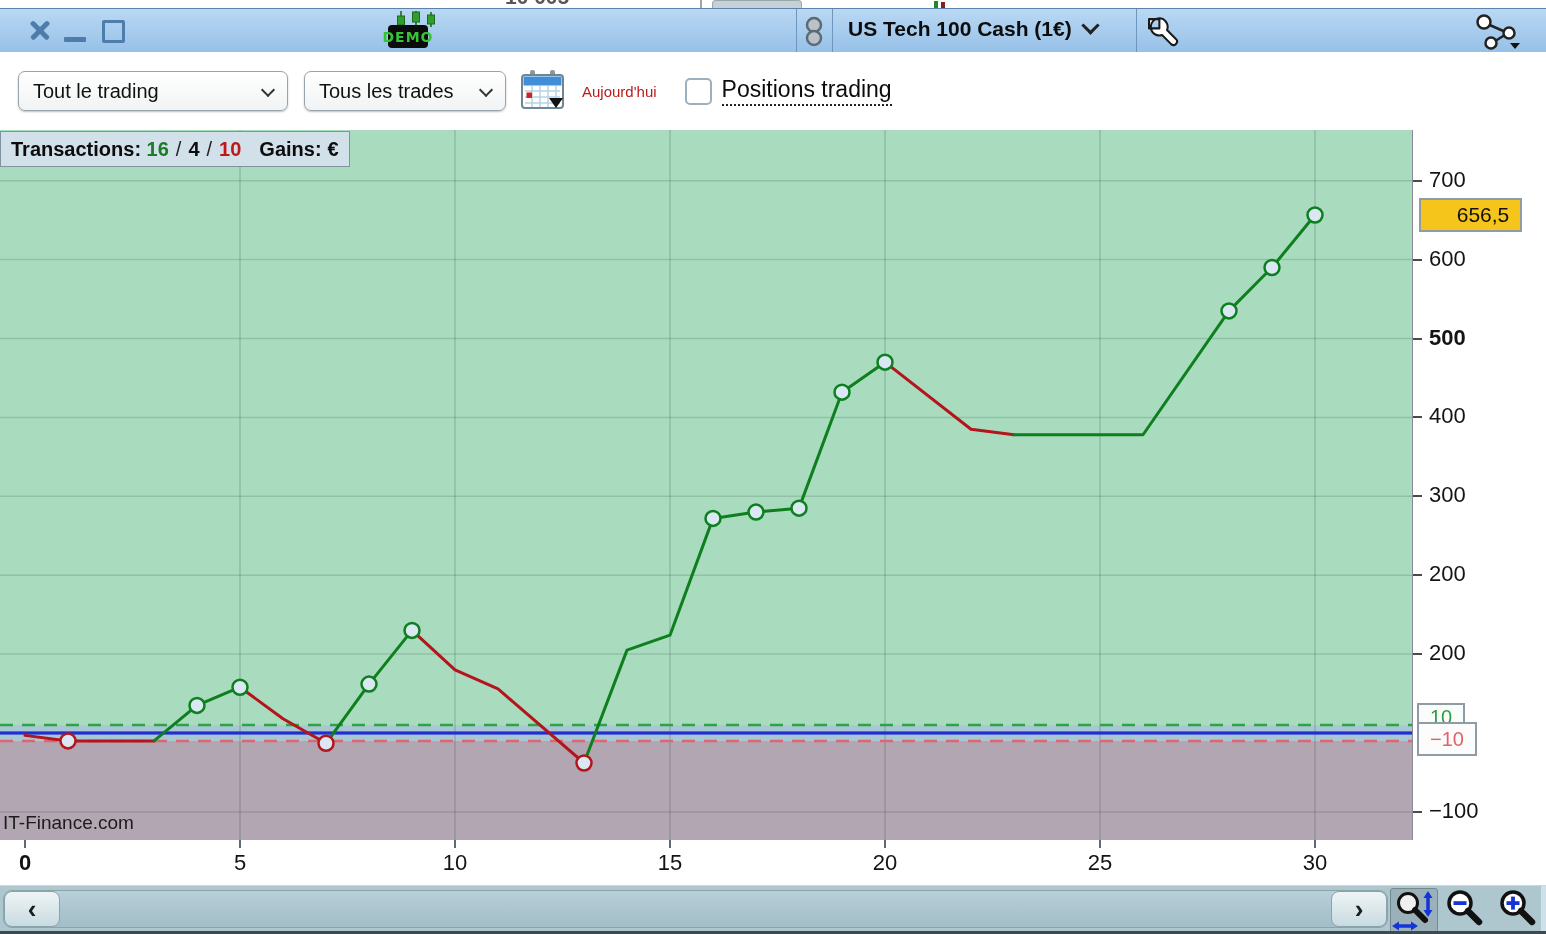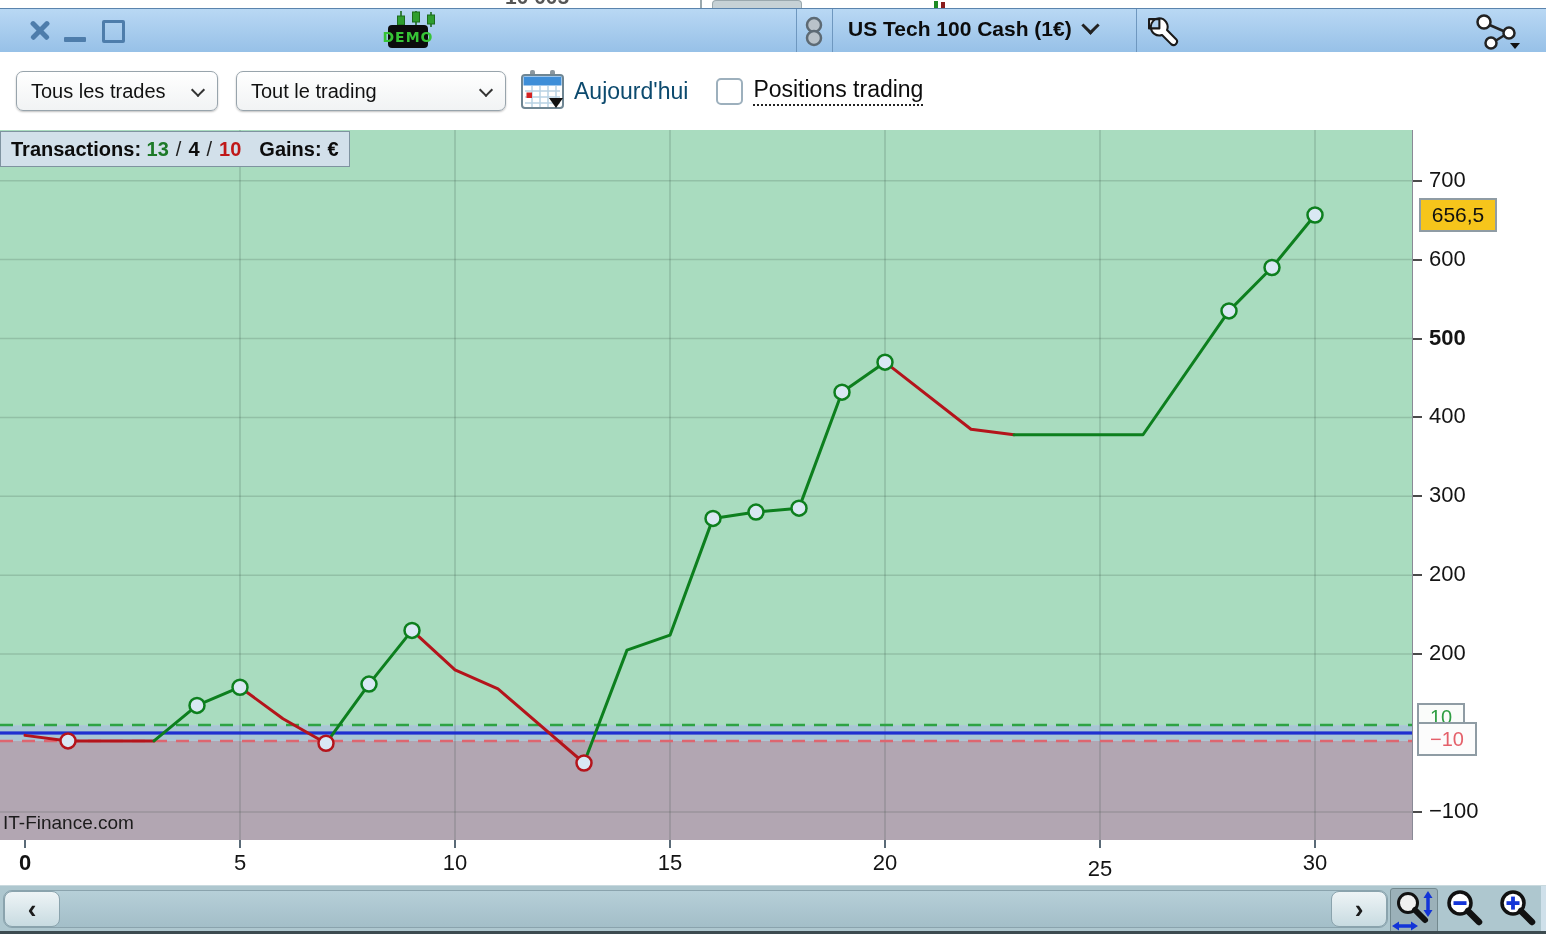--- a/index.html
+++ b/index.html
@@ -40,39 +40,39 @@
 
   
   .toolbar{left:0;top:52px;width:1546px;height:78px;background:#fff;display:flex;align-items:center;}
   .select{height:38px;border:1px solid #98a4ac;border-radius:7px;background:linear-gradient(#ffffff,#f1f3f4);
           box-shadow:0 1px 2px rgba(0,0,0,0.25);display:flex;align-items:center;justify-content:space-between;
           padding:0 14px;font-size:20px;color:#111;cursor:pointer;}
   .select .chev{width:8px;height:8px;border-width:2.5px;border-color:#333;margin:0 0 3px 10px;}
   .sel1{width:240px;margin-left:18px;}
   .sel2{width:172px;margin-left:16px;}
   .cal-btn{margin-left:14px;cursor:pointer;position:relative;width:46px;height:42px;}
-  .today{margin-left:8px;font-size:23px;color:#0c4a6e;}
+  .today{margin-left:16px;font-size:15px;color:#b91c1c;}
   .checkbox{width:23px;height:23px;border:2px solid #9db0bd;border-radius:5px;background:#fff;margin-left:28px;cursor:pointer;}
   .pos-label{margin-left:10px;font-size:23px;color:#0c0c0c;border-bottom:2px dotted #222;padding-bottom:1px;cursor:pointer;}
 
   
   .chart-wrap{left:0;top:130px;width:1546px;height:755px;background:#fff;}
   .plot{position:absolute;left:0;top:0;width:1412px;height:710px;background:#e5e5e5;}
   .tx-box{position:absolute;left:0;top:1px;height:34px;background:#d2e0ea;border:1px solid #7f93a0;
           display:flex;align-items:center;padding:0 10px;font-size:20px;font-weight:bold;color:#0c0c0c;z-index:5;}
   .tx-box .sp{font-weight:normal;color:#222;padding:0 7px;}
   .tx-wins{color:#1d7a28;} .tx-loss{color:#c01818;}
   .tx-gains{margin-left:18px;} .tx-cur{margin-left:6px;}
   .watermark{position:absolute;left:3px;top:682px;font-size:19px;color:#1c1c1c;z-index:4;}
   .y-axis{position:absolute;left:1412px;top:0;width:134px;height:710px;background:#fff;border-left:1px solid #8a8a96;}
   .ytick{position:absolute;left:0;width:9px;height:2px;background:#4a4a4a;}
   .ylabel{position:absolute;left:16px;font-size:22px;color:#141414;}
   .ylabel.bold{font-weight:bold;}
   .last-box{position:absolute;left:6px;width:74px;height:30px;background:#f6c51b;border:2px solid #8f9ca4;
-            display:flex;align-items:center;justify-content:center;font-size:21px;color:#111;}
+            display:flex;align-items:center;justify-content:center;font-size:21px;color:#111;padding-left:25px;}
   .stop-box{position:absolute;left:4px;border:2px solid #8f9ca4;display:flex;align-items:center;justify-content:center;
             font-size:20px;background:#fafcfa;}
   .stop-up{width:44px;height:24px;top:573px;color:#2f9e43;z-index:1;}
   .stop-dn{width:56px;height:30px;top:592px;color:#e4606a;z-index:2;background:#fcfcfc;}
   .x-axis{position:absolute;left:0;top:710px;width:1412px;height:45px;background:#fff;}
   .xtick{position:absolute;top:0;width:2px;height:8px;background:#5a6a77;}
   .xlabel{position:absolute;top:10px;width:44px;text-align:center;font-size:22px;color:#141414;}
   .xlabel.bold{font-weight:bold;}
 
   
@@ -147,26 +147,26 @@
       <line x1="13" y1="10" x2="36" y2="20" stroke="#222" stroke-width="2.5"></line>
       <line x1="20" y1="30" x2="36" y2="20" stroke="#222" stroke-width="2.5"></line>
       <circle cx="12" cy="9" r="6.5" fill="#fff" stroke="#222" stroke-width="2.5"></circle>
       <circle cx="37" cy="20" r="5.5" fill="#fff" stroke="#222" stroke-width="2.5"></circle>
       <circle cx="19" cy="30" r="5.5" fill="#fff" stroke="#222" stroke-width="2.5"></circle>
       <polygon points="38,30 48,30 43,36" fill="#111"></polygon>
     </svg>
   </div>
 
   <div class="abs toolbar">
+    <div class="select sel1">
+      <span>Tout le trading</span>
+        <span class="chev"></span>
+    </div>
     <div class="select sel2">
       <span>Tous les trades</span>
-        <span class="chev"></span>
-    </div>
-    <div class="select sel1">
-      <span>Tout le trading</span>
         <span class="chev"></span>
     </div>
     <div class="cal-btn">
       <svg width="46" height="42" viewBox="0 0 46 42">
         <rect x="10" y="0" width="5" height="10" rx="2" fill="#8b98a0"></rect>
         <rect x="30" y="0" width="5" height="10" rx="2" fill="#8b98a0"></rect>
         <rect x="2" y="5" width="41" height="33" rx="3" fill="#ffffff" stroke="#6f8693" stroke-width="2"></rect>
         <rect x="3.5" y="6.5" width="38" height="9" fill="#3e8ed8"></rect>
         <path d="M5 21 h35 M5 27 h35 M5 33 h35 M12 16 v21 M20 16 v21 M28 16 v21 M36 16 v21" stroke="#b8d2e4" stroke-width="1.5"></path>
         <rect x="6.5" y="22.5" width="5.5" height="5.5" fill="#d42222"></rect>
@@ -175,21 +175,21 @@
     </div>
     <div class="today">Aujourd'hui</div>
     <div class="checkbox"></div>
     <div class="pos-label">Positions trading</div>
   </div>
 
   <div class="abs chart-wrap">
     <div class="plot">
       <div class="tx-box">
         <span>Transactions:</span>&nbsp;
-        <span class="tx-wins">13</span>
+        <span class="tx-wins">16</span>
         <span class="sp">/</span>
         <span>4</span>
         <span class="sp">/</span>
         <span class="tx-loss">10</span>
         <span class="tx-gains">Gains:</span>
         <span class="tx-cur">€</span>
       </div>
       <svg id="plot-svg" width="1412" height="710">
           <rect x="0" y="0" width="1412" height="595.11" fill="#a9dcbf"></rect>
           <rect x="0" y="595.11" width="1412" height="15.779999999999973" fill="#a8c6d4"></rect>
@@ -266,21 +266,21 @@
         <div class="xlabel bold" style="left: 3px;">0</div>
         <div class="xtick" style="left: 239px;"></div>
         <div class="xlabel" style="left: 218px;">5</div>
         <div class="xtick" style="left: 454px;"></div>
         <div class="xlabel" style="left: 433px;">10</div>
         <div class="xtick" style="left: 669px;"></div>
         <div class="xlabel" style="left: 648px; text-align: center;">15</div>
         <div class="xtick" style="left: 884px;"></div>
         <div class="xlabel" style="left: 863px;">20</div>
         <div class="xtick" style="left: 1099px;"></div>
-        <div class="xlabel" style="left: 1078px; margin-top: 6px;">25</div>
+        <div class="xlabel" style="left: 1078px;">25</div>
         <div class="xtick" style="left: 1314px;"></div>
         <div class="xlabel" style="left: 1293px;">30</div>
       </div>
   </div>
 
   <div class="abs scrollrow">
     <div class="track"></div>
     <div class="sb-btn sb-left">
       <span>‹</span>
     </div>

